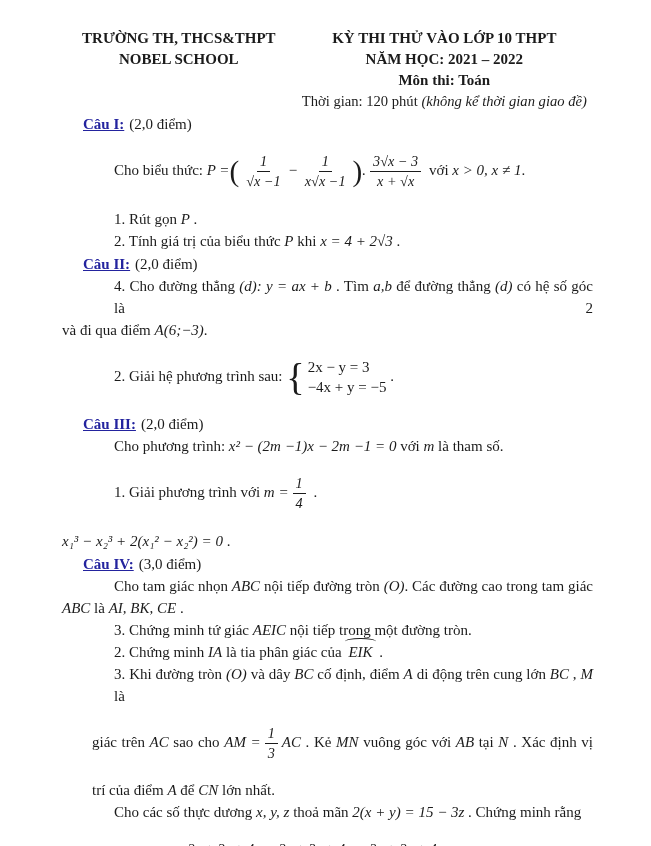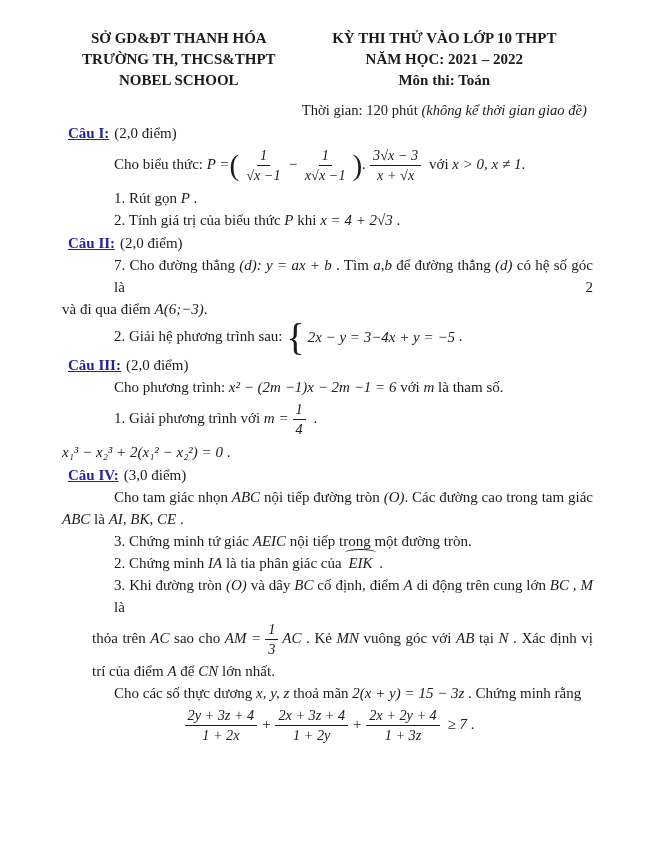--- a/index.html
+++ b/index.html
@@ -8,59 +8,58 @@
   .page {
     width:651px; height:846px; overflow:hidden; background:#ffffff;
     font-family:"Liberation Serif","DejaVu Serif",serif;
     color:var(--ink); font-size:15px; padding:28px 58px 0 62px;
   }
   
   .hdr { display:flex; width:100%; }
   .hdr-left { width:44%; text-align:center; font-weight:bold; line-height:21px; }
   .hdr-right { width:56%; text-align:center; font-weight:bold; line-height:21px; }
   .hdr-line { display:block; }
-  .time-line { font-weight:normal; font-size:14.6px; white-space:nowrap;margin-top:9px; }
+  .time-line { font-weight:normal; font-size:14.6px; white-space:nowrap; }
   .time-note { font-style:italic; }
   
-  .cau-head { margin-left:6px; line-height:22px; margin-top:1px; }
+  .cau-head { margin-left:21px; line-height:22px; margin-top:1px; }
   .cau-label { color:var(--label-blue); font-weight:bold; text-decoration:underline; }
   .cau-points { margin-left:5px; }
   .line { line-height:22px; min-height:22px; }
   .ind  { padding-left:52px; }
   .ind2 { padding-left:30px; }
   .just { text-align:justify; text-align-last:justify; }
   .center { text-align:center; }
   
   .m { font-style:italic; }
   .t { font-style:normal; }
   .frac { display:inline-flex; flex-direction:column; align-items:center;
           vertical-align:middle; margin:2px 4px; font-style:italic;
           font-size:0.95em; line-height:1.18; }
   .frac .num { padding:0 3px 1px; border-bottom:1px solid var(--ink); }
   .frac .den { padding:1px 3px 0; }
   .big { font-size:195%; font-weight:400; vertical-align:middle;
          line-height:0.8; font-style:normal; }
   .sys { display:inline-flex; align-items:center; vertical-align:middle; }
   .sys .brace { font-size:255%; line-height:0.85; font-weight:400; }
-  .syscol { display:inline-flex; flex-direction:row; font-style:italic;
+  .syscol { display:inline-flex; flex-direction:column; 
             line-height:1.35; margin-left:3px; text-align:left; }
   .arc { font-style:italic; position:relative; display:inline-block; padding:0 3px; }
   .arc::before { content:""; position:absolute; left:0; right:0; top:-3px;
                  height:6px; border-top:1.4px solid var(--ink);
                  border-radius:50% 50% 0 0; }
-  .formula-line { margin:1px 0; }
+  .formula-line { margin:16px 0; }
 </style>
 </head>
 <body>
 
 <div class="page">
 
   <div class="hdr">
     <div class="hdr-left">
-      <span class="hdr-line">SỞ GD&amp;ĐT THANH HÓA</span>
       <span class="hdr-line">TRƯỜNG TH, THCS&amp;THPT</span>
       <span class="hdr-line">NOBEL SCHOOL</span>
     </div>
     <div class="hdr-right">
       <span class="hdr-line">KỲ THI THỬ VÀO LỚP 10 THPT</span>
       <span class="hdr-line">NĂM HỌC: 2021 – 2022</span>
       <span class="hdr-line">Môn thi: Toán</span>
       <span class="hdr-line time-line"><span>Thời gian: 120 phút </span><span class="time-note">(không kể thời gian giao đề)</span></span>
     </div>
   </div>
@@ -77,49 +76,49 @@
       </span><span class="big">)</span><span class="m">.</span><span class="frac">
         <span class="num">3√x − 3</span>
         <span class="den">x + √x</span>
       </span><span class="t"> với </span><span class="m">x &gt; 0, x ≠ 1</span><span class="t">.</span></div>
   <div class="line ind"><span class="t">1. Rút gọn </span><span class="m">P</span><span class="t"> .</span></div>
   <div class="line ind"><span class="t">2. Tính giá trị của biểu thức </span><span class="m">P</span><span class="t"> khi </span><span class="m">x = 4 + 2√3</span><span class="t"> .</span></div>
 
   <div class="cau-head">
     <span class="cau-label">Câu II:</span><span class="cau-points">(2,0 điểm)</span>
   </div>
-  <div class="line ind just"><span class="t">7. Cho đường thẳng </span><span class="m">(d): y = ax + b</span><span class="t"> . Tìm </span><span class="m">a,b</span><span class="t"> để đường thẳng </span><span class="m">(d)</span><span class="t"> có hệ số góc là 2</span></div>
+  <div class="line ind just"><span class="t">4. Cho đường thẳng </span><span class="m">(d): y = ax + b</span><span class="t"> . Tìm </span><span class="m">a,b</span><span class="t"> để đường thẳng </span><span class="m">(d)</span><span class="t"> có hệ số góc là 2</span></div>
   <div class="line"><span class="t">và đi qua điểm </span><span class="m">A(6;−3)</span><span class="t">.</span></div>
   <div class="line ind formula-line"><span class="t">2. Giải hệ phương trình sau: </span><span class="sys">
         <span class="brace">{</span>
         <span class="syscol">
           <span class="sysrow">2x − y = 3</span>
           <span class="sysrow">−4x + y = −5</span>
         </span>
       </span><span class="t"> .</span></div>
 
   <div class="cau-head">
     <span class="cau-label">Câu III:</span><span class="cau-points">(2,0 điểm)</span>
   </div>
-  <div class="line ind"><span class="t">Cho phương trình:  </span><span class="m">x² − (2m −1)x − 2m −1 = 6</span><span class="t"> với </span><span class="m">m</span><span class="t"> là tham số.</span></div>
+  <div class="line ind"><span class="t">Cho phương trình:  </span><span class="m">x² − (2m −1)x − 2m −1 = 0</span><span class="t"> với </span><span class="m">m</span><span class="t"> là tham số.</span></div>
   <div class="line ind formula-line"><span class="t">1. Giải phương trình với </span><span class="m">m =</span><span class="frac">
         <span class="num">1</span>
         <span class="den">4</span>
       </span><span class="t"> .</span></div>
   <div class="line"><span class="m">x₁³ − x₂³ + 2(x₁² − x₂²) = 0</span><span class="t"> .</span></div>
 
   <div class="cau-head">
     <span class="cau-label">Câu IV:</span><span class="cau-points">(3,0 điểm)</span>
   </div>
   <div class="line ind just"><span class="t">Cho tam giác nhọn </span><span class="m">ABC</span><span class="t"> nội tiếp đường tròn </span><span class="m">(O)</span><span class="t">. Các đường cao trong tam giác</span></div>
   <div class="line"><span class="m">ABC</span><span class="t"> là </span><span class="m">AI, BK, CE</span><span class="t"> .</span></div>
   <div class="line ind"><span class="t">3. Chứng minh tứ giác </span><span class="m">AEIC</span><span class="t"> nội tiếp trong một đường tròn.</span></div>
   <div class="line ind"><span class="t">2. Chứng minh </span><span class="m">IA</span><span class="t"> là tia phân giác của </span><span class="arc">EIK</span><span class="t"> .</span></div>
   <div class="line ind just"><span class="t">3. Khi đường tròn </span><span class="m">(O)</span><span class="t"> và dây </span><span class="m">BC</span><span class="t"> cố định, điểm </span><span class="m">A</span><span class="t"> di động trên cung lớn </span><span class="m">BC</span><span class="t"> , </span><span class="m">M</span><span class="t"> là</span></div>
-  <div class="line ind2 just formula-line"><span class="t">thỏa trên </span><span class="m">AC</span><span class="t"> sao cho </span><span class="m">AM =</span><span class="frac">
+  <div class="line ind2 just formula-line"><span class="t">giác trên </span><span class="m">AC</span><span class="t"> sao cho </span><span class="m">AM =</span><span class="frac">
         <span class="num">1</span>
         <span class="den">3</span>
       </span><span class="m">AC</span><span class="t"> . Kẻ </span><span class="m">MN</span><span class="t"> vuông góc với </span><span class="m">AB</span><span class="t"> tại </span><span class="m">N</span><span class="t"> . Xác định vị</span></div>
   <div class="line ind2"><span class="t">trí của điểm </span><span class="m">A</span><span class="t"> để </span><span class="m">CN</span><span class="t"> lớn nhất.</span></div>
 
   <div class="line ind"><span class="t">Cho các số thực dương </span><span class="m">x, y, z</span><span class="t"> thoả mãn </span><span class="m">2(x + y) = 15 − 3z</span><span class="t"> . Chứng minh rằng</span></div>
   <div class="line center formula-line"><span class="frac">
         <span class="num">2y + 3z + 4</span>
         <span class="den">1 + 2x</span>
       </span><span class="m">+</span><span class="frac">

